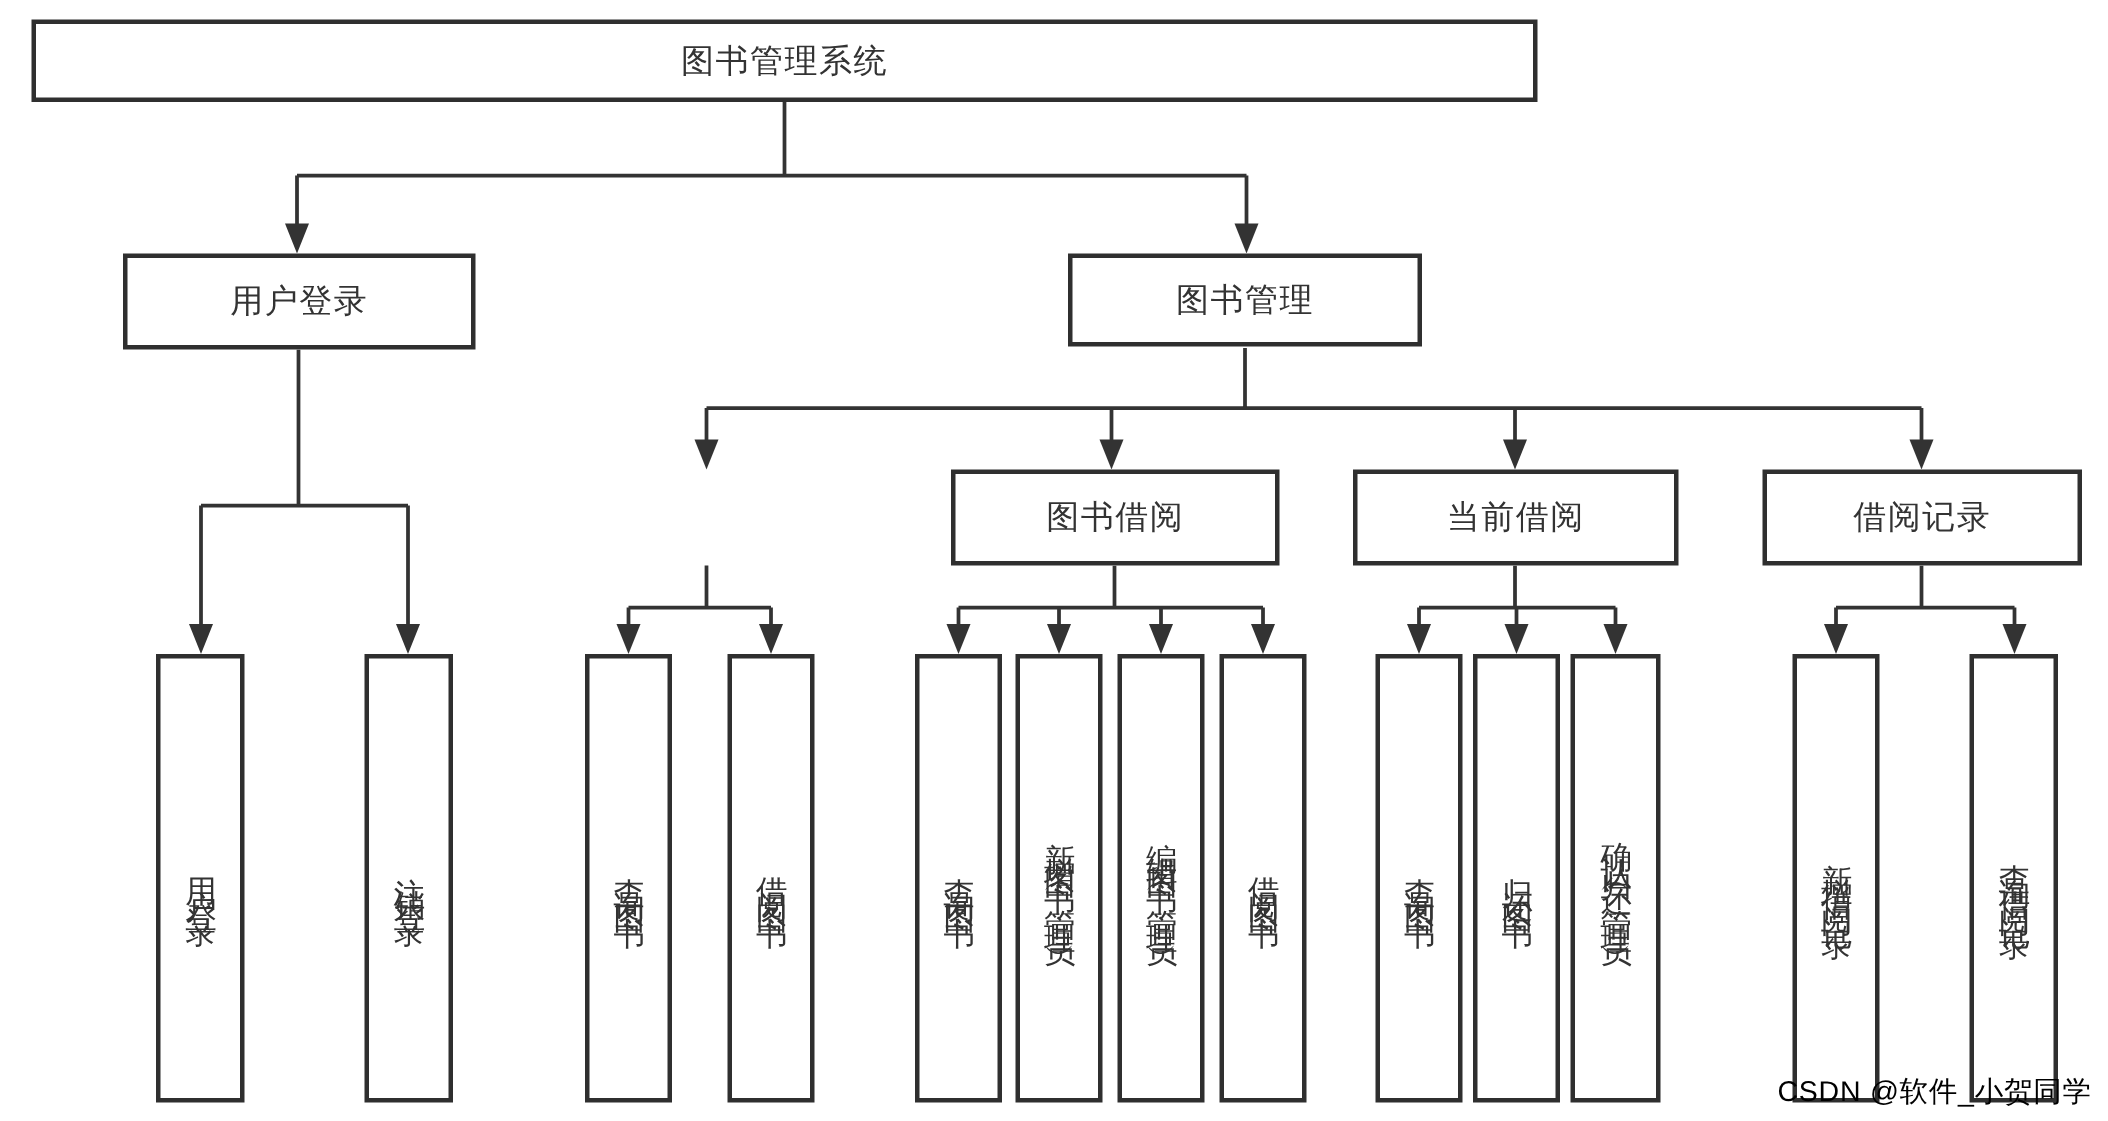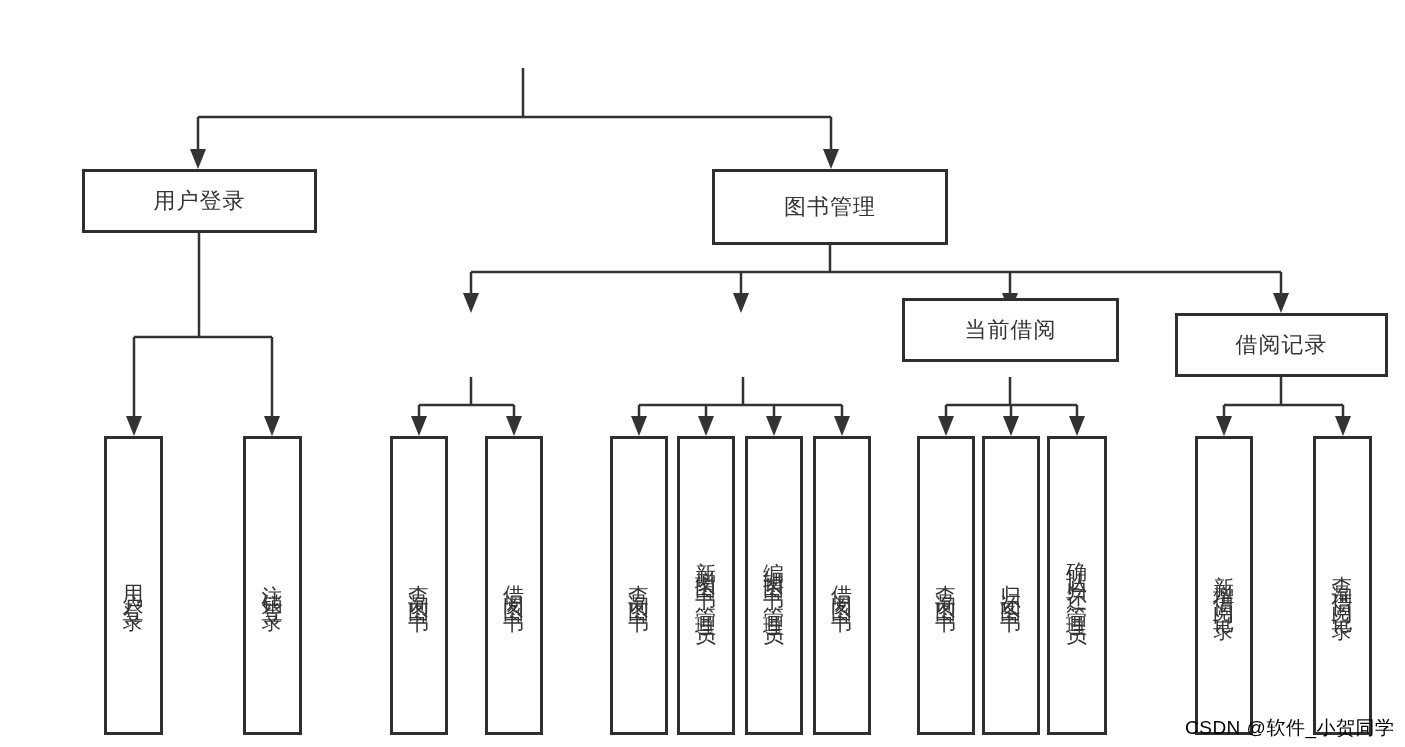--- a/index.html
+++ b/index.html
@@ -75,25 +75,27 @@
       <polygon points="1003,416 1019,416 1011,436" fill="#333333" stroke="none"></polygon>
       <polygon points="1069,416 1085,416 1077,436" fill="#333333" stroke="none"></polygon>
     </g>
     <g stroke="#333333" stroke-width="2.5" fill="none">
       <path d="M1281 377 V405 M1224 405 H1343 M1224 405 V417 M1343 405 V417"></path>
       <polygon points="1216,416 1232,416 1224,436" fill="#333333" stroke="none"></polygon>
       <polygon points="1335,416 1351,416 1343,436" fill="#333333" stroke="none"></polygon>
     </g>
   </svg>
 
+  <div class="box hbox" style="left:21px;top:13px;width:1004px;height:55px;">图书管理系统</div>
 
   <div class="box hbox" style="left:82px;top:169px;width:235px;height:64px;">用户登录</div>
-  <div class="box hbox" style="left:712px;top:169px;width:236px;height:76px;">图书管理</div>
+  <div class="box hbox" style="left:712px;top:169px;width:236px;height:62px;">图书管理</div>
 
-  <div class="box hbox" style="left:902px;top:298px;width:217px;height:64px;">当前借阅</div>
+  <div class="box hbox" style="left:634px;top:313px;width:219px;height:64px;">图书借阅</div>
+  <div class="box hbox" style="left:902px;top:313px;width:217px;height:64px;">当前借阅</div>
   <div class="box hbox" style="left:1175px;top:313px;width:213px;height:64px;">借阅记录</div>
 
   <div class="box vbox" style="left:104px;top:436px;width:59px;height:299px;">用户登录</div>
   <div class="box vbox" style="left:243px;top:436px;width:59px;height:299px;">注销登录</div>
 
   <div class="box vbox" style="left:390px;top:436px;width:58px;height:299px;">查询图书</div>
   <div class="box vbox" style="left:485px;top:436px;width:58px;height:299px;">借阅图书</div>
 
   <div class="box vbox" style="left:610px;top:436px;width:58px;height:299px;">查询图书</div>
   <div class="box vbox" style="left:677px;top:436px;width:58px;height:299px;">新增图书（管理员）</div>

